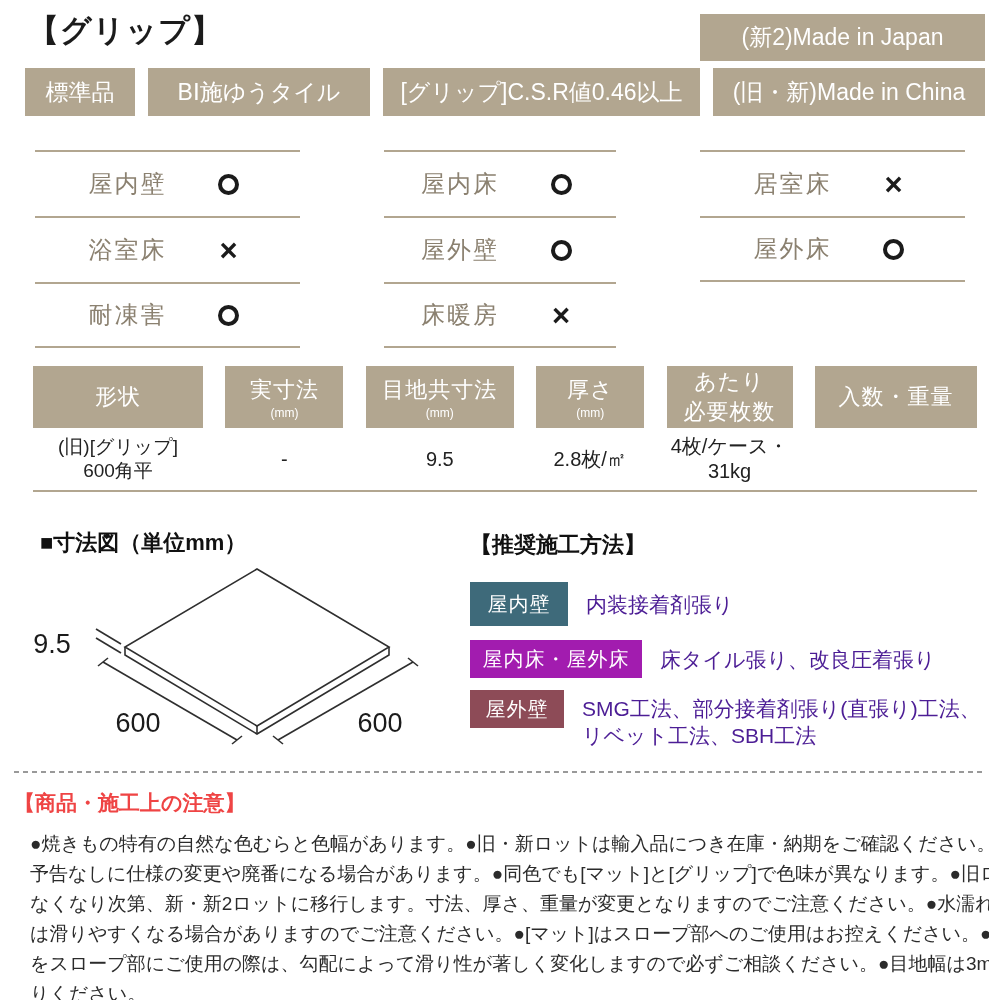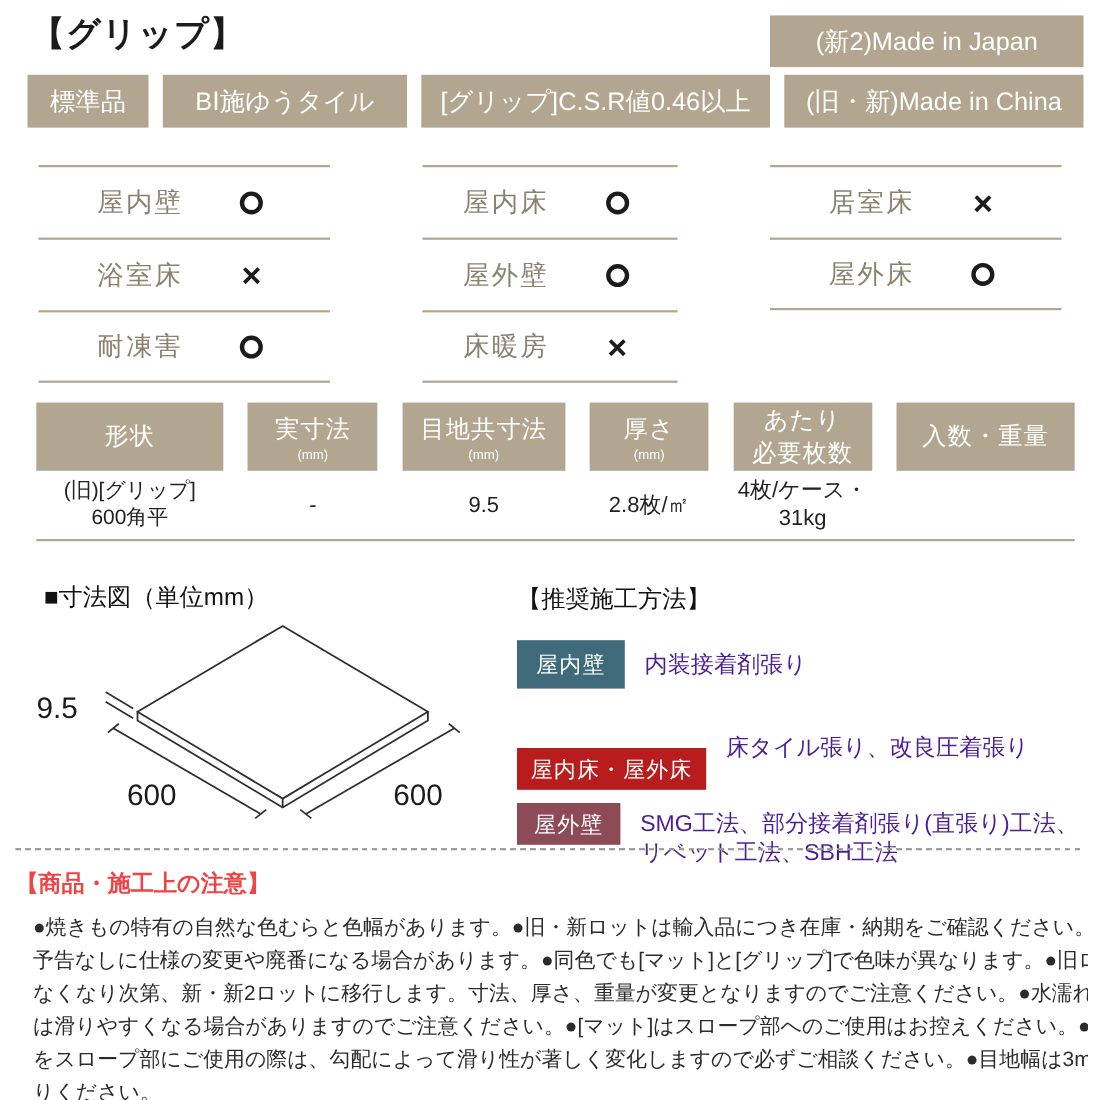--- a/index.html
+++ b/index.html
@@ -38,21 +38,21 @@
   .spec-h{background:var(--tan);color:#fff;height:62px;display:flex;flex-direction:column;
           align-items:center;justify-content:center;text-align:center;}
   .h-l1{font-size:22px;letter-spacing:1px;} .h-sub{font-size:12px;margin-top:1px;}
   .spec-d{height:62px;display:flex;flex-direction:column;align-items:center;justify-content:center;
           font-size:20px;color:#222;text-align:center;line-height:1.25;}
   .spec-d .small2{font-size:19px;text-align:right;}
   span:empty{display:none;}
 
   
   .bottom{position:absolute;top:520px;left:0;width:1000px;height:250px;}
-  .sec-heading{font-size:22px;font-weight:normal;color:#111;}
+  .sec-heading{font-size:22px;font-weight:bold;color:#111;}
   .dim-heading{position:absolute;left:40px;top:8px;}
   .dim-svg{position:absolute;left:0;top:45px;}
   .dim-svg line,.dim-svg path,.dim-svg polygon{stroke:#2f2f2f;stroke-width:1.6;fill:none;}
   .dim-svg text{fill:var(--ink);font-size:27px;font-family:"Liberation Sans","DejaVu Sans",sans-serif;}
 
   .methods{position:absolute;left:470px;top:10px;width:520px;}
   .method-row{display:flex;align-items:center;}
   .method-row.r1{margin-top:22px;}
   .method-row.r2{margin-top:14px;}
   .method-row.r3{margin-top:12px;align-items:flex-start;}
@@ -199,21 +199,21 @@
       <text x="380" y="167" text-anchor="middle">600</text>
     </svg>
 
     <div class="methods">
       <div class="sec-heading">【推奨施工方法】</div>
       <div class="method-row r1">
         <div class="m-badge mb1" style="background: rgb(62, 106, 122);">屋内壁</div>
         <div class="m-text">内装接着剤張り</div>
       </div>
       <div class="method-row r2">
-        <div class="m-badge mb2" style="background: #b91c1c; margin-top: 40px;">屋内床・屋外床</div>
+        <div class="m-badge mb2" style="background: #a21caf;">屋内床・屋外床</div>
         <div class="m-text">床タイル張り、改良圧着張り</div>
       </div>
       <div class="method-row r3">
         <div class="m-badge mb3" style="background: rgb(141, 75, 87);">屋外壁</div>
         <div class="m-text">SMG工法、部分接着剤張り(直張り)工法、リベット工法、SBH工法</div>
       </div>
     </div>
   </div>
 
   <div class="dotted"></div>

